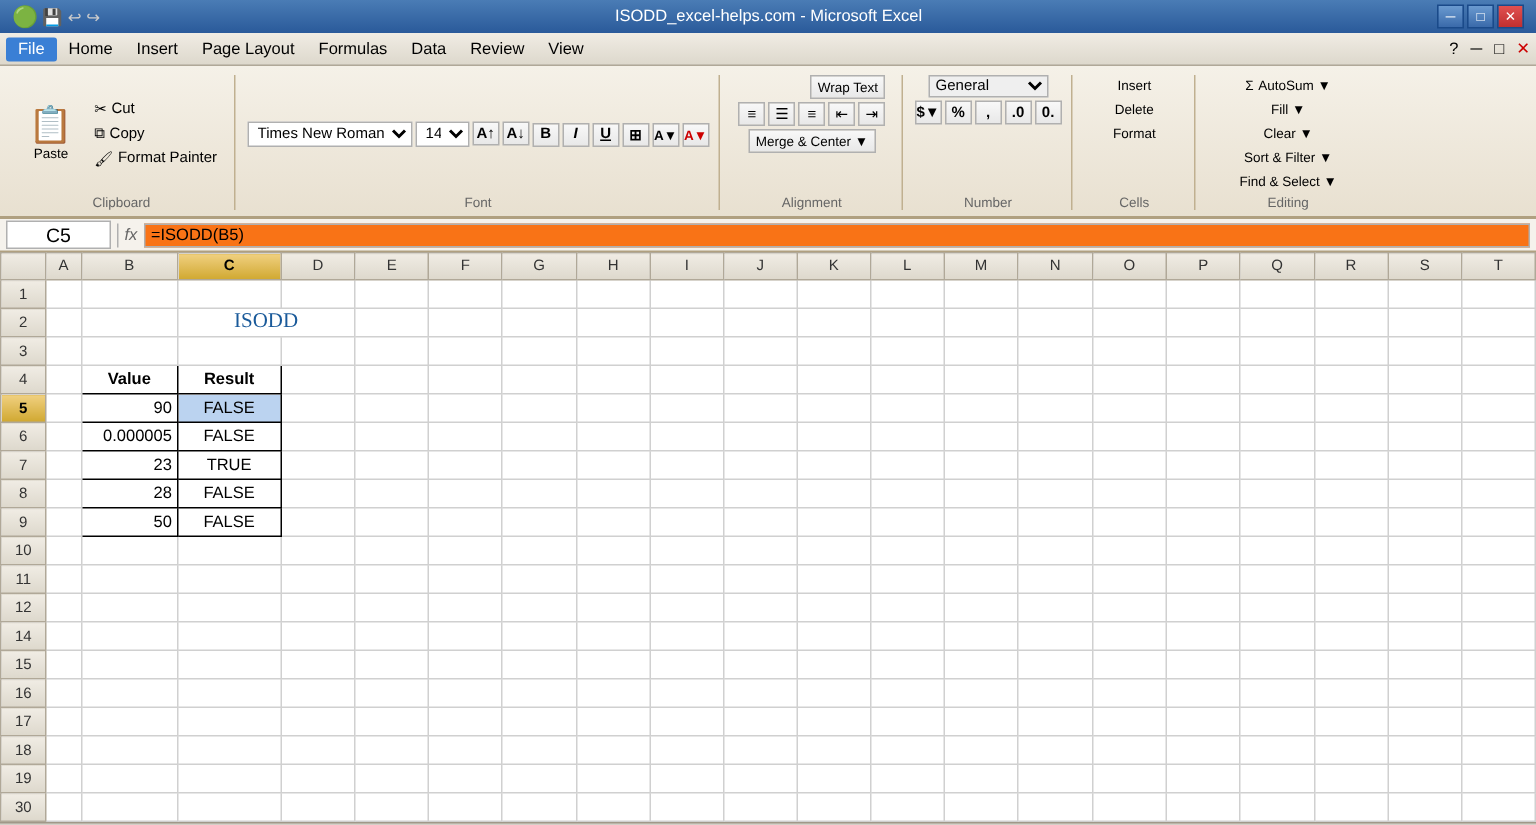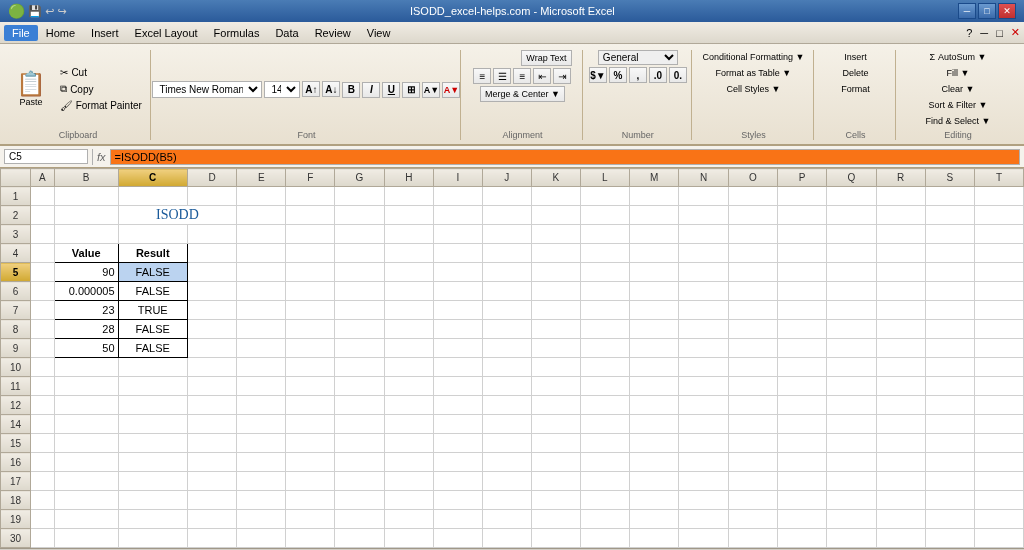--- a/index.html
+++ b/index.html
@@ -165,25 +165,26 @@
     #formula-bar {
       display: flex;
       align-items: center;
       background: #f5f2ec;
       border-bottom: 1px solid #b0a080;
       height: 22px;
       padding: 0 4px;
       gap: 4px;
     }
     #cell-ref {
-      width: 84px;
+      width: 70px;
       border: 1px solid #b0b0b0;
       background: white;
       padding: 1px 4px;
-      font-size: 10px;
+      font-size: 13px;
+      text-align: center;
     }
     #formula-divider {
       width: 1px;
       height: 16px;
       background: #b0b0b0;
     }
     #fx-label {
       font-style: italic;
       color: #666;
       font-size: 11px;
@@ -303,21 +304,21 @@
     <div class="title-btn">─</div>
     <div class="title-btn">□</div>
     <div class="title-btn close">✕</div>
   </div>
 </div>
 
 <div id="menu-bar">
   <div class="menu-item active">File</div>
   <div class="menu-item">Home</div>
   <div class="menu-item">Insert</div>
-  <div class="menu-item">Excel Layout</div>
+  <div class="menu-item">Page Layout</div>
   <div class="menu-item">Formulas</div>
   <div class="menu-item">Data</div>
   <div class="menu-item">Review</div>
   <div class="menu-item">View</div>
   <div style="margin-left:auto;display:flex;gap:8px;align-items:center;">
     <span style="font-size:11px;cursor:pointer;">?</span>
     <span style="font-size:11px;cursor:pointer;">─</span>
     <span style="font-size:11px;cursor:pointer;">□</span>
     <span style="font-size:11px;cursor:pointer;color:#c00;">✕</span>
   </div>
@@ -407,28 +408,20 @@
           <div class="format-btn">$▼</div>
           <div class="format-btn">%</div>
           <div class="format-btn">,</div>
           <div class="format-btn">.0</div>
           <div class="format-btn">0.</div>
         </div>
       </div>
       <div class="ribbon-group-label">Number</div>
     </div>
 
-    <div class="ribbon-group" style="min-width:120px;">
-      <div class="ribbon-group-content" style="flex-direction:column;gap:2px;">
-        <div class="ribbon-small-btn" style="font-size:9px;">Conditional Formatting ▼</div>
-        <div class="ribbon-small-btn" style="font-size:9px;">Format as Table ▼</div>
-        <div class="ribbon-small-btn" style="font-size:9px;">Cell Styles ▼</div>
-      </div>
-      <div class="ribbon-group-label">Styles</div>
-    </div>
 
     <div class="ribbon-group" style="min-width:80px;">
       <div class="ribbon-group-content" style="flex-direction:column;gap:2px;">
         <div class="ribbon-small-btn" style="font-size:9px;">Insert</div>
         <div class="ribbon-small-btn" style="font-size:9px;">Delete</div>
         <div class="ribbon-small-btn" style="font-size:9px;">Format</div>
       </div>
       <div class="ribbon-group-label">Cells</div>
     </div>
 

